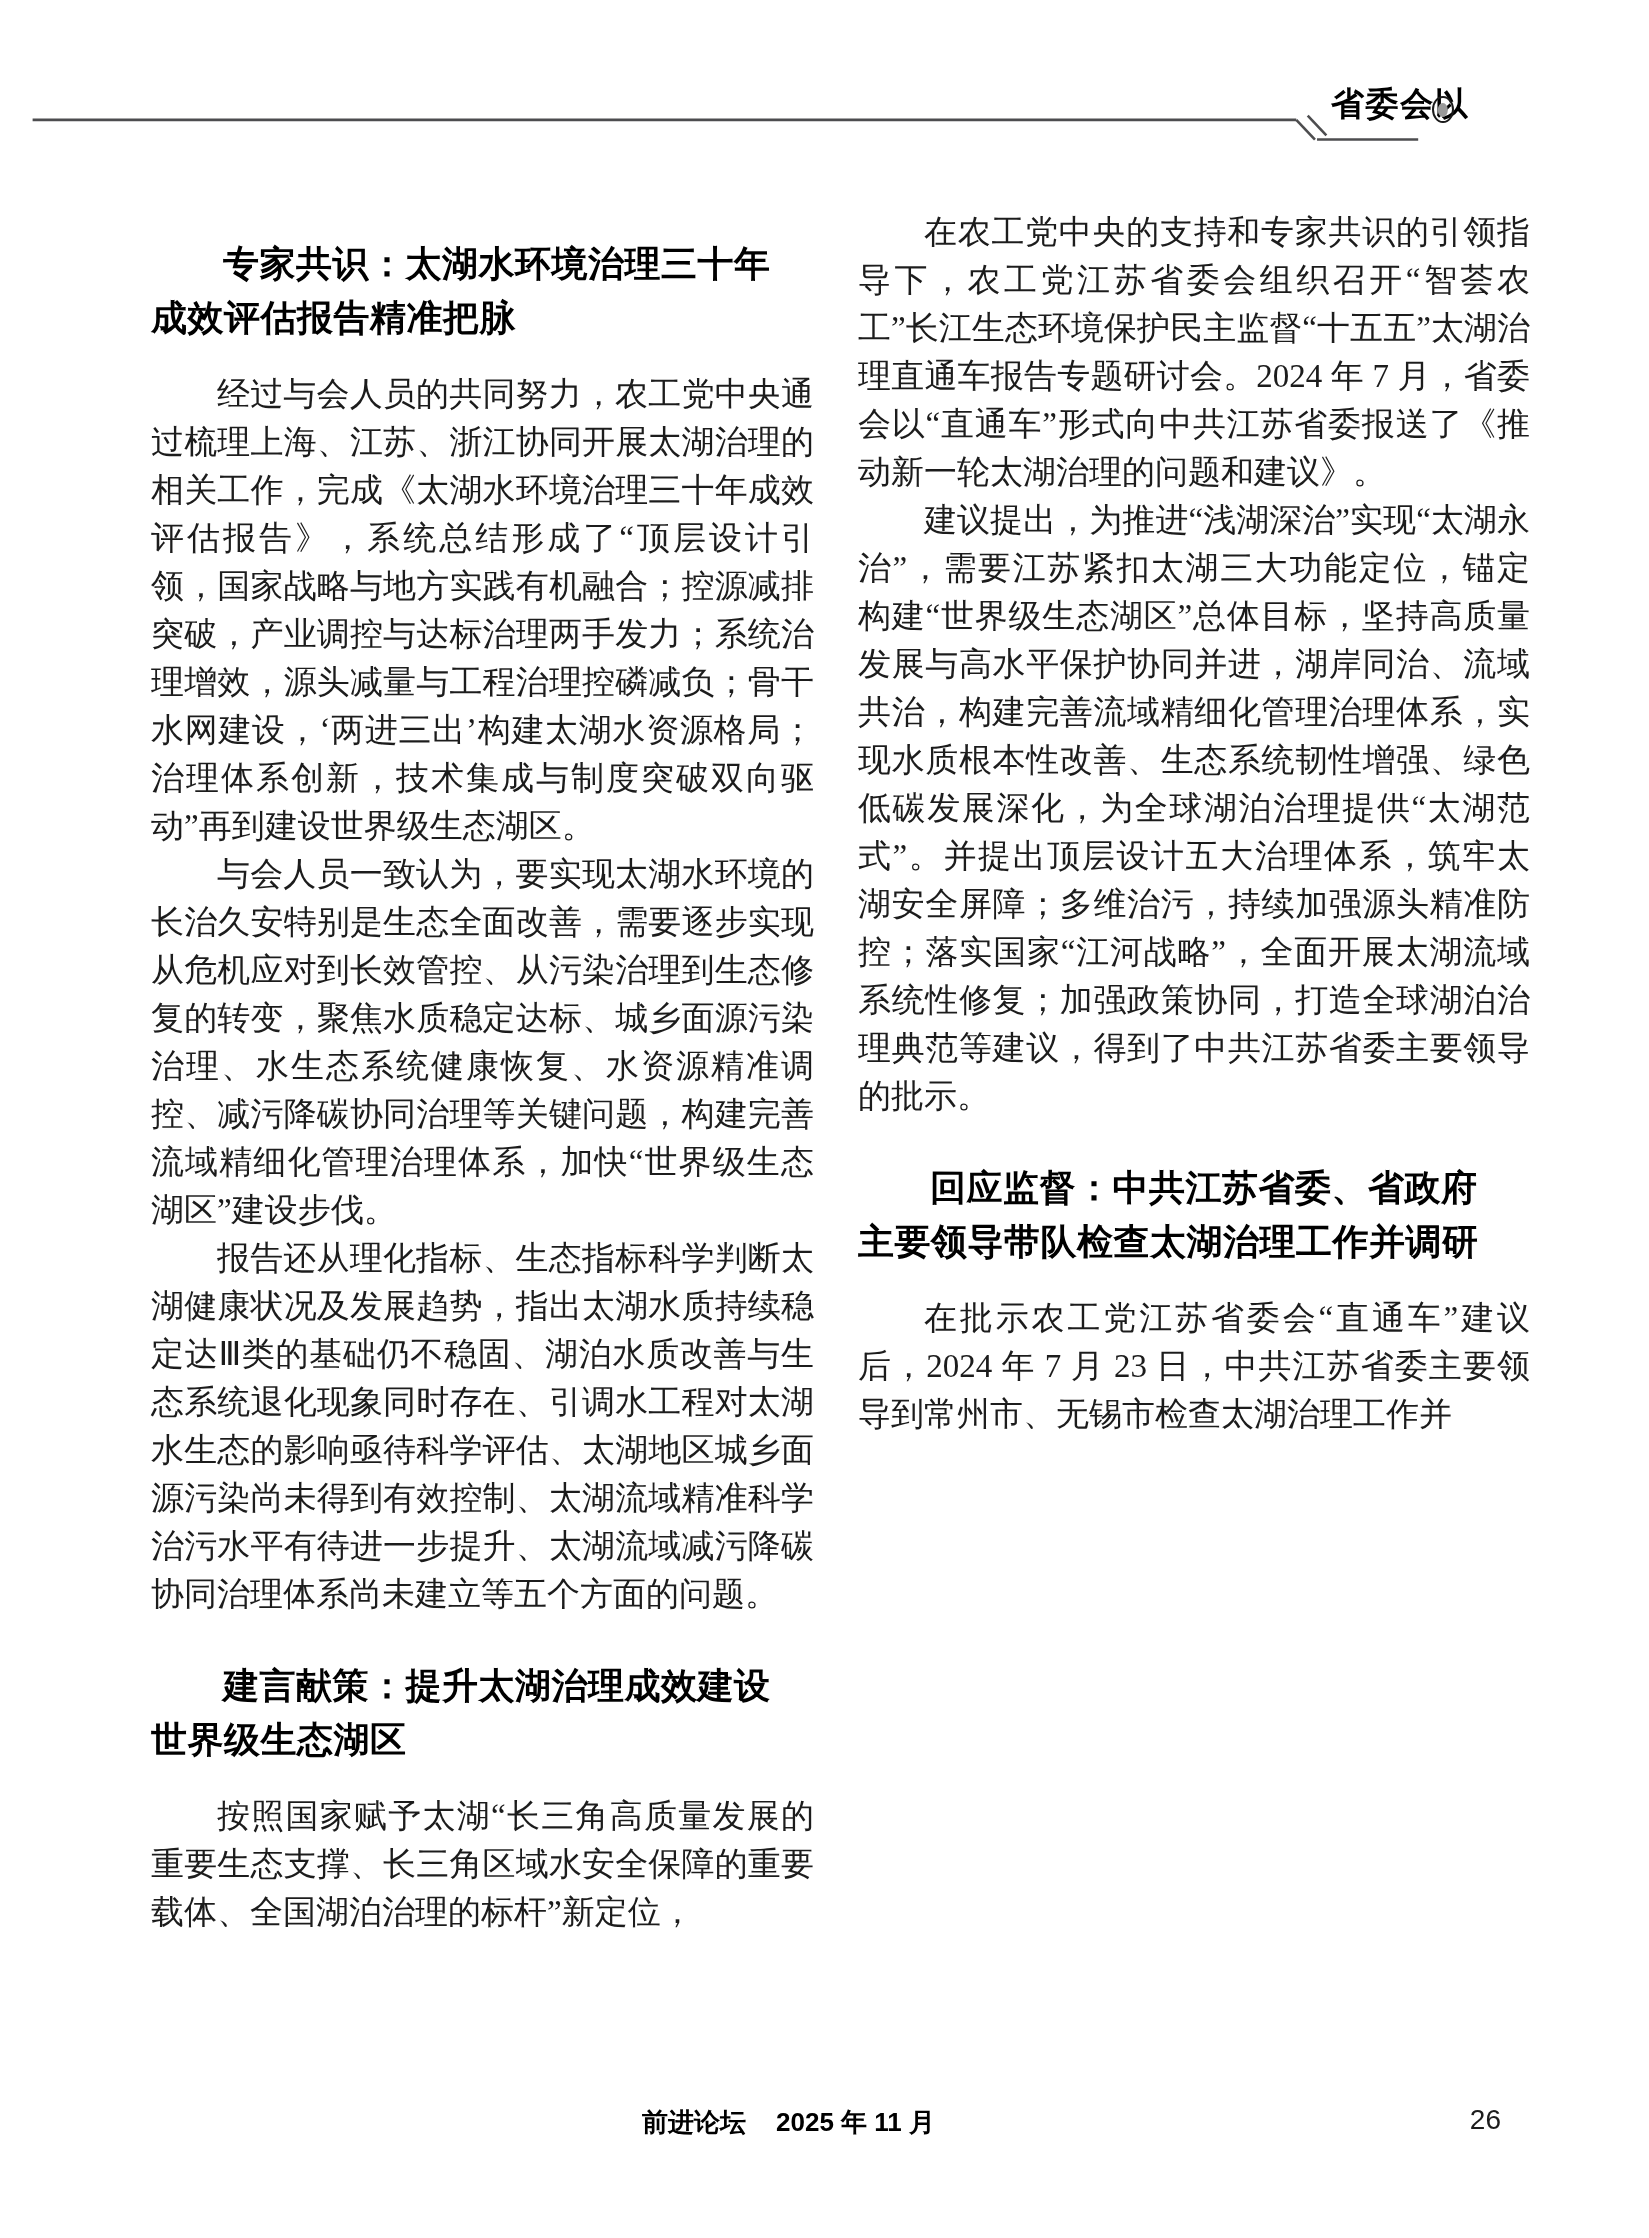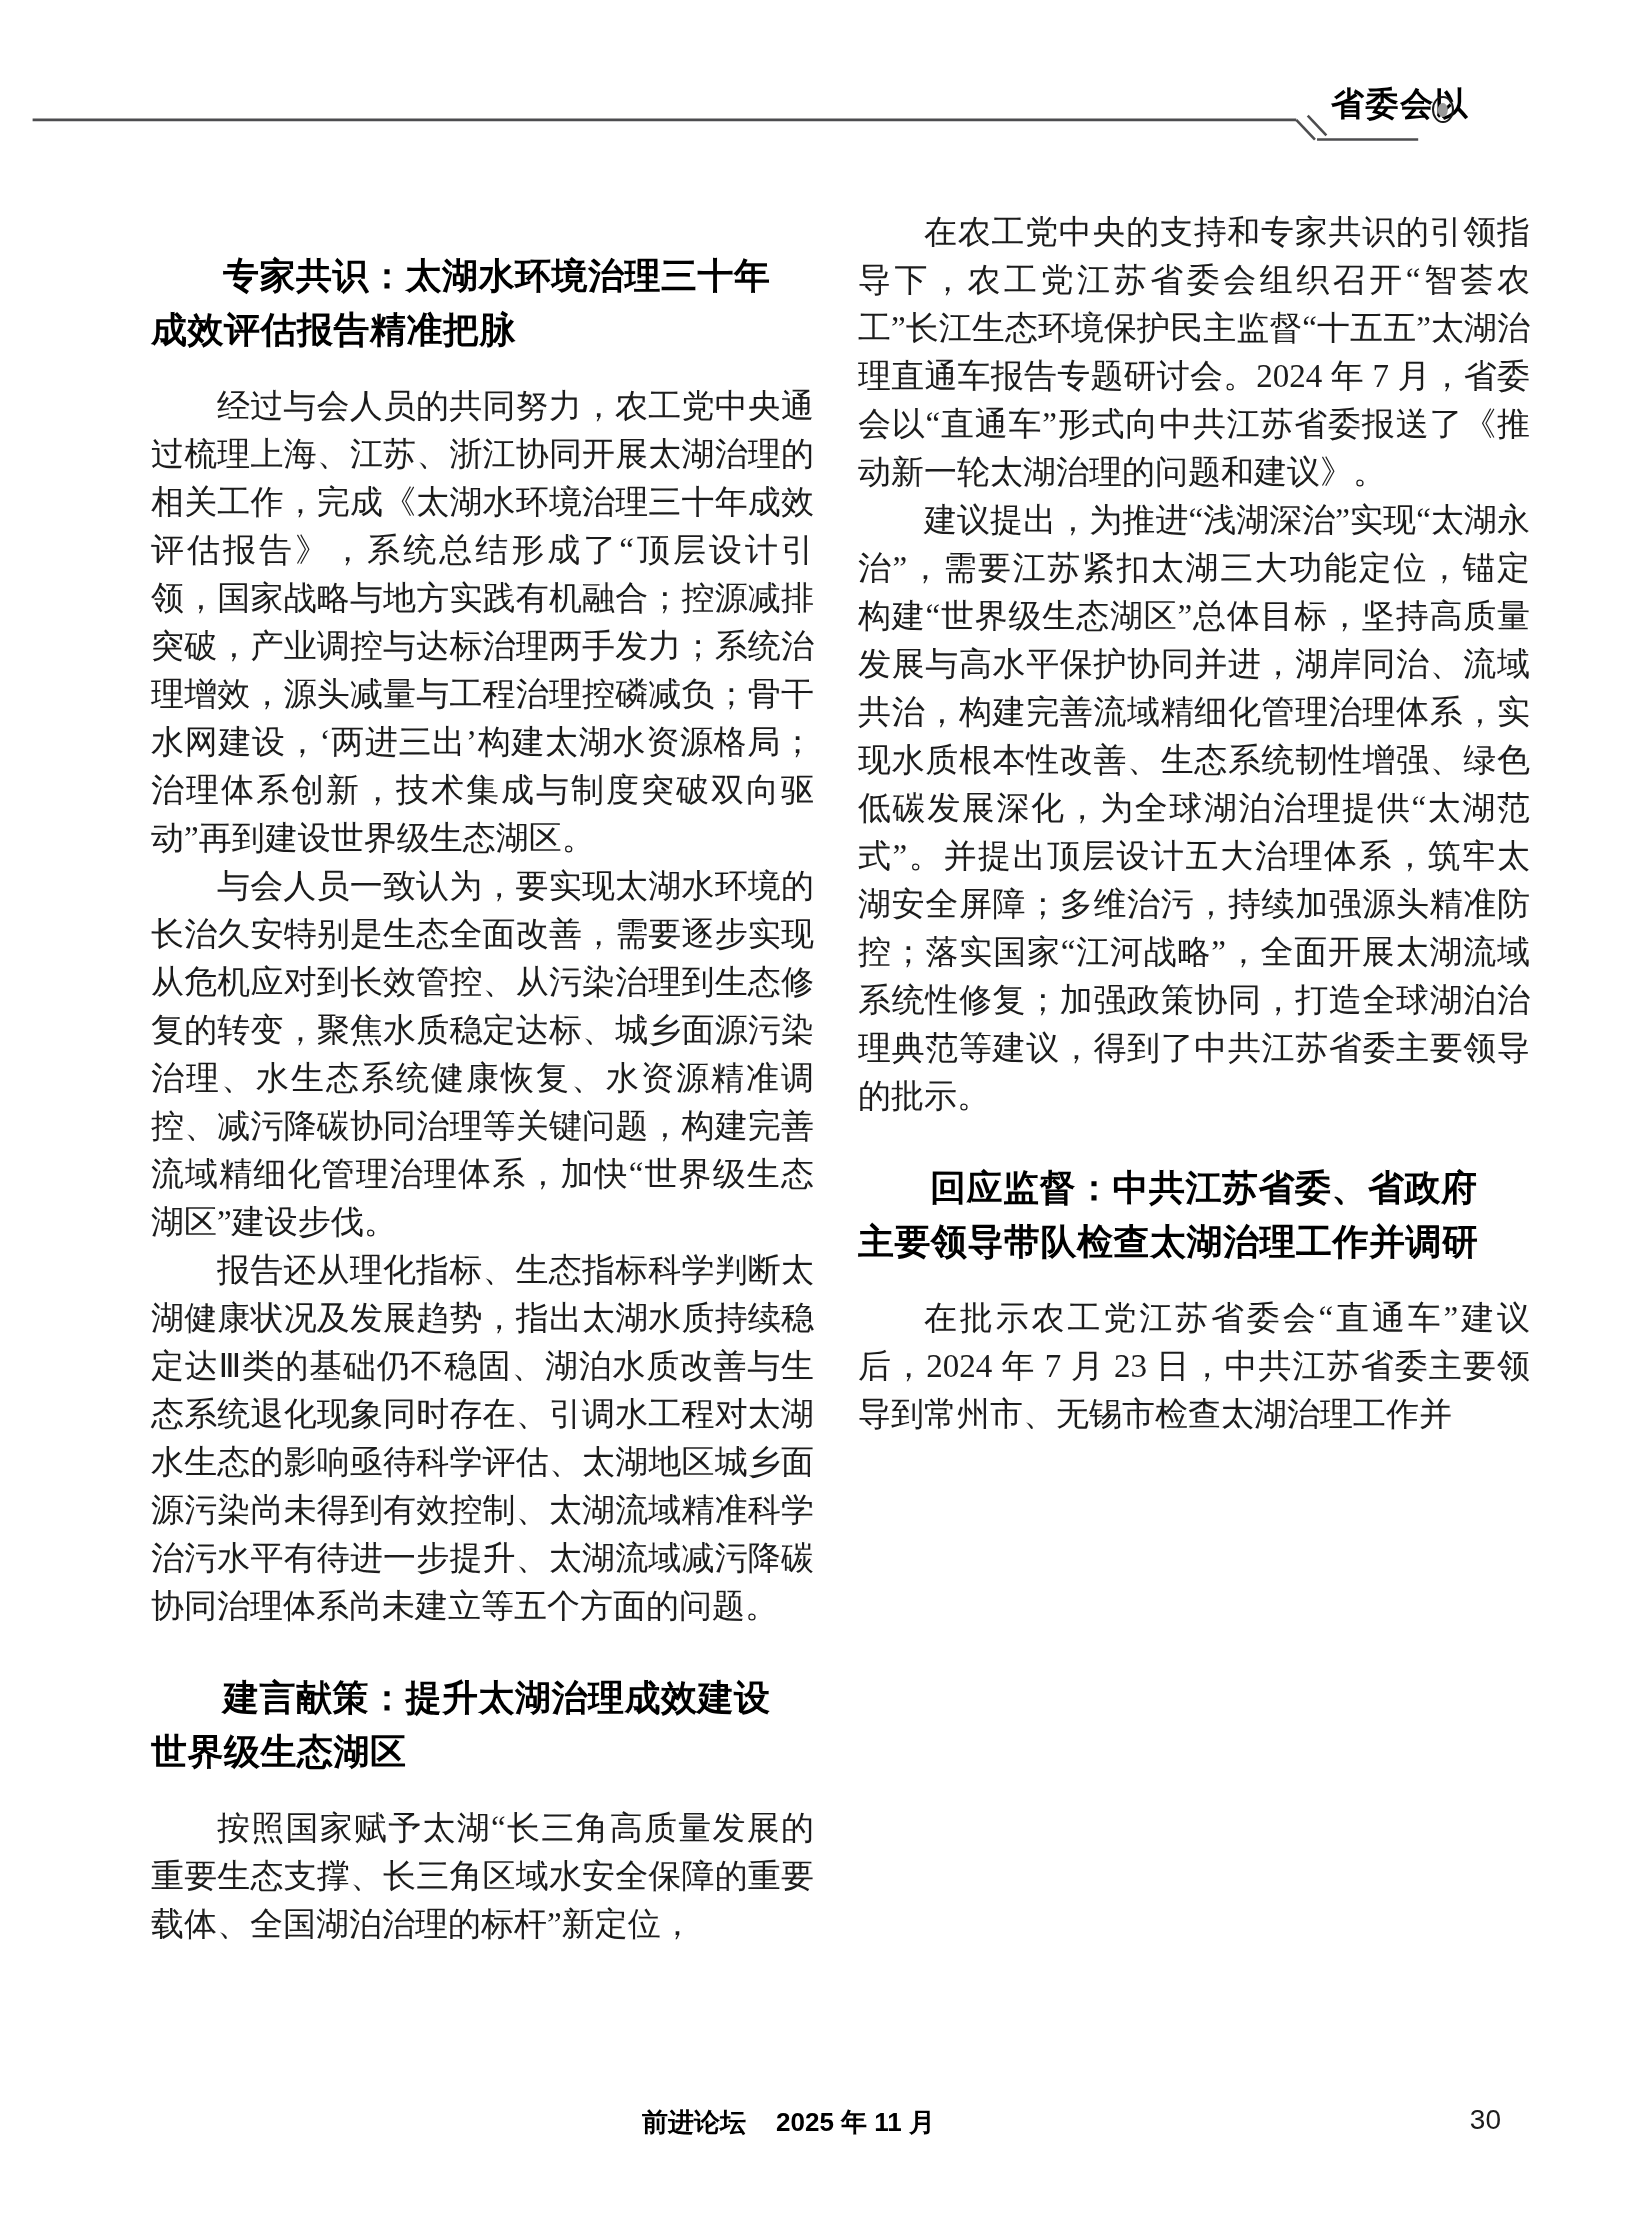--- a/index.html
+++ b/index.html
@@ -83,21 +83,21 @@
     max-width: 648px;
     font-family: "Liberation Sans", sans-serif;
     font-weight: 700;
     font-size: 36px;
     line-height: 54px;
     color: var(--heading, #000000);
     text-indent: 2em;
     text-align: left;
     letter-spacing: 0.5px;
   }
-  .col-heading:first-child { margin-top: 16px; }
+  .col-heading:first-child { margin-top: 4px; }
 
   
   .footer-center {
     position: absolute;
     left: 0;
     top: 2105px;
     width: 1577px;
     text-align: center;
     font-family: "Liberation Sans", sans-serif;
     font-size: 26px;
@@ -148,16 +148,16 @@
   <section class="col col-right">
     <p class="para">在农工党中央的支持和专家共识的引领指导下，农工党江苏省委会组织召开“智荟农工”长江生态环境保护民主监督“十五五”太湖治理直通车报告专题研讨会。2024 年 7 月，省委会以“直通车”形式向中共江苏省委报送了《推动新一轮太湖治理的问题和建议》。</p>
     <p class="para">建议提出，为推进“浅湖深治”实现“太湖永治”，需要江苏紧扣太湖三大功能定位，锚定构建“世界级生态湖区”总体目标，坚持高质量发展与高水平保护协同并进，湖岸同治、流域共治，构建完善流域精细化管理治理体系，实现水质根本性改善、生态系统韧性增强、绿色低碳发展深化，为全球湖泊治理提供“太湖范式”。并提出顶层设计五大治理体系，筑牢太湖安全屏障；多维治污，持续加强源头精准防控；落实国家“江河战略”，全面开展太湖流域系统性修复；加强政策协同，打造全球湖泊治理典范等建议，得到了中共江苏省委主要领导的批示。</p>
     <h2 class="col-heading">回应监督：中共江苏省委、省政府主要领导带队检查太湖治理工作并调研</h2>
     <p class="para">在批示农工党江苏省委会“直通车”建议后，2024 年 7 月 23 日，中共江苏省委主要领导到常州市、无锡市检查太湖治理工作并</p>
   </section>
 
   <div class="footer-center">
     <span class="journal">前进论坛</span><span>2025 年 11 月</span>
   </div>
-  <div class="page-number">30</div>
+  <div class="page-number">26</div>
 
 </div>
 
 
 </body></html>

